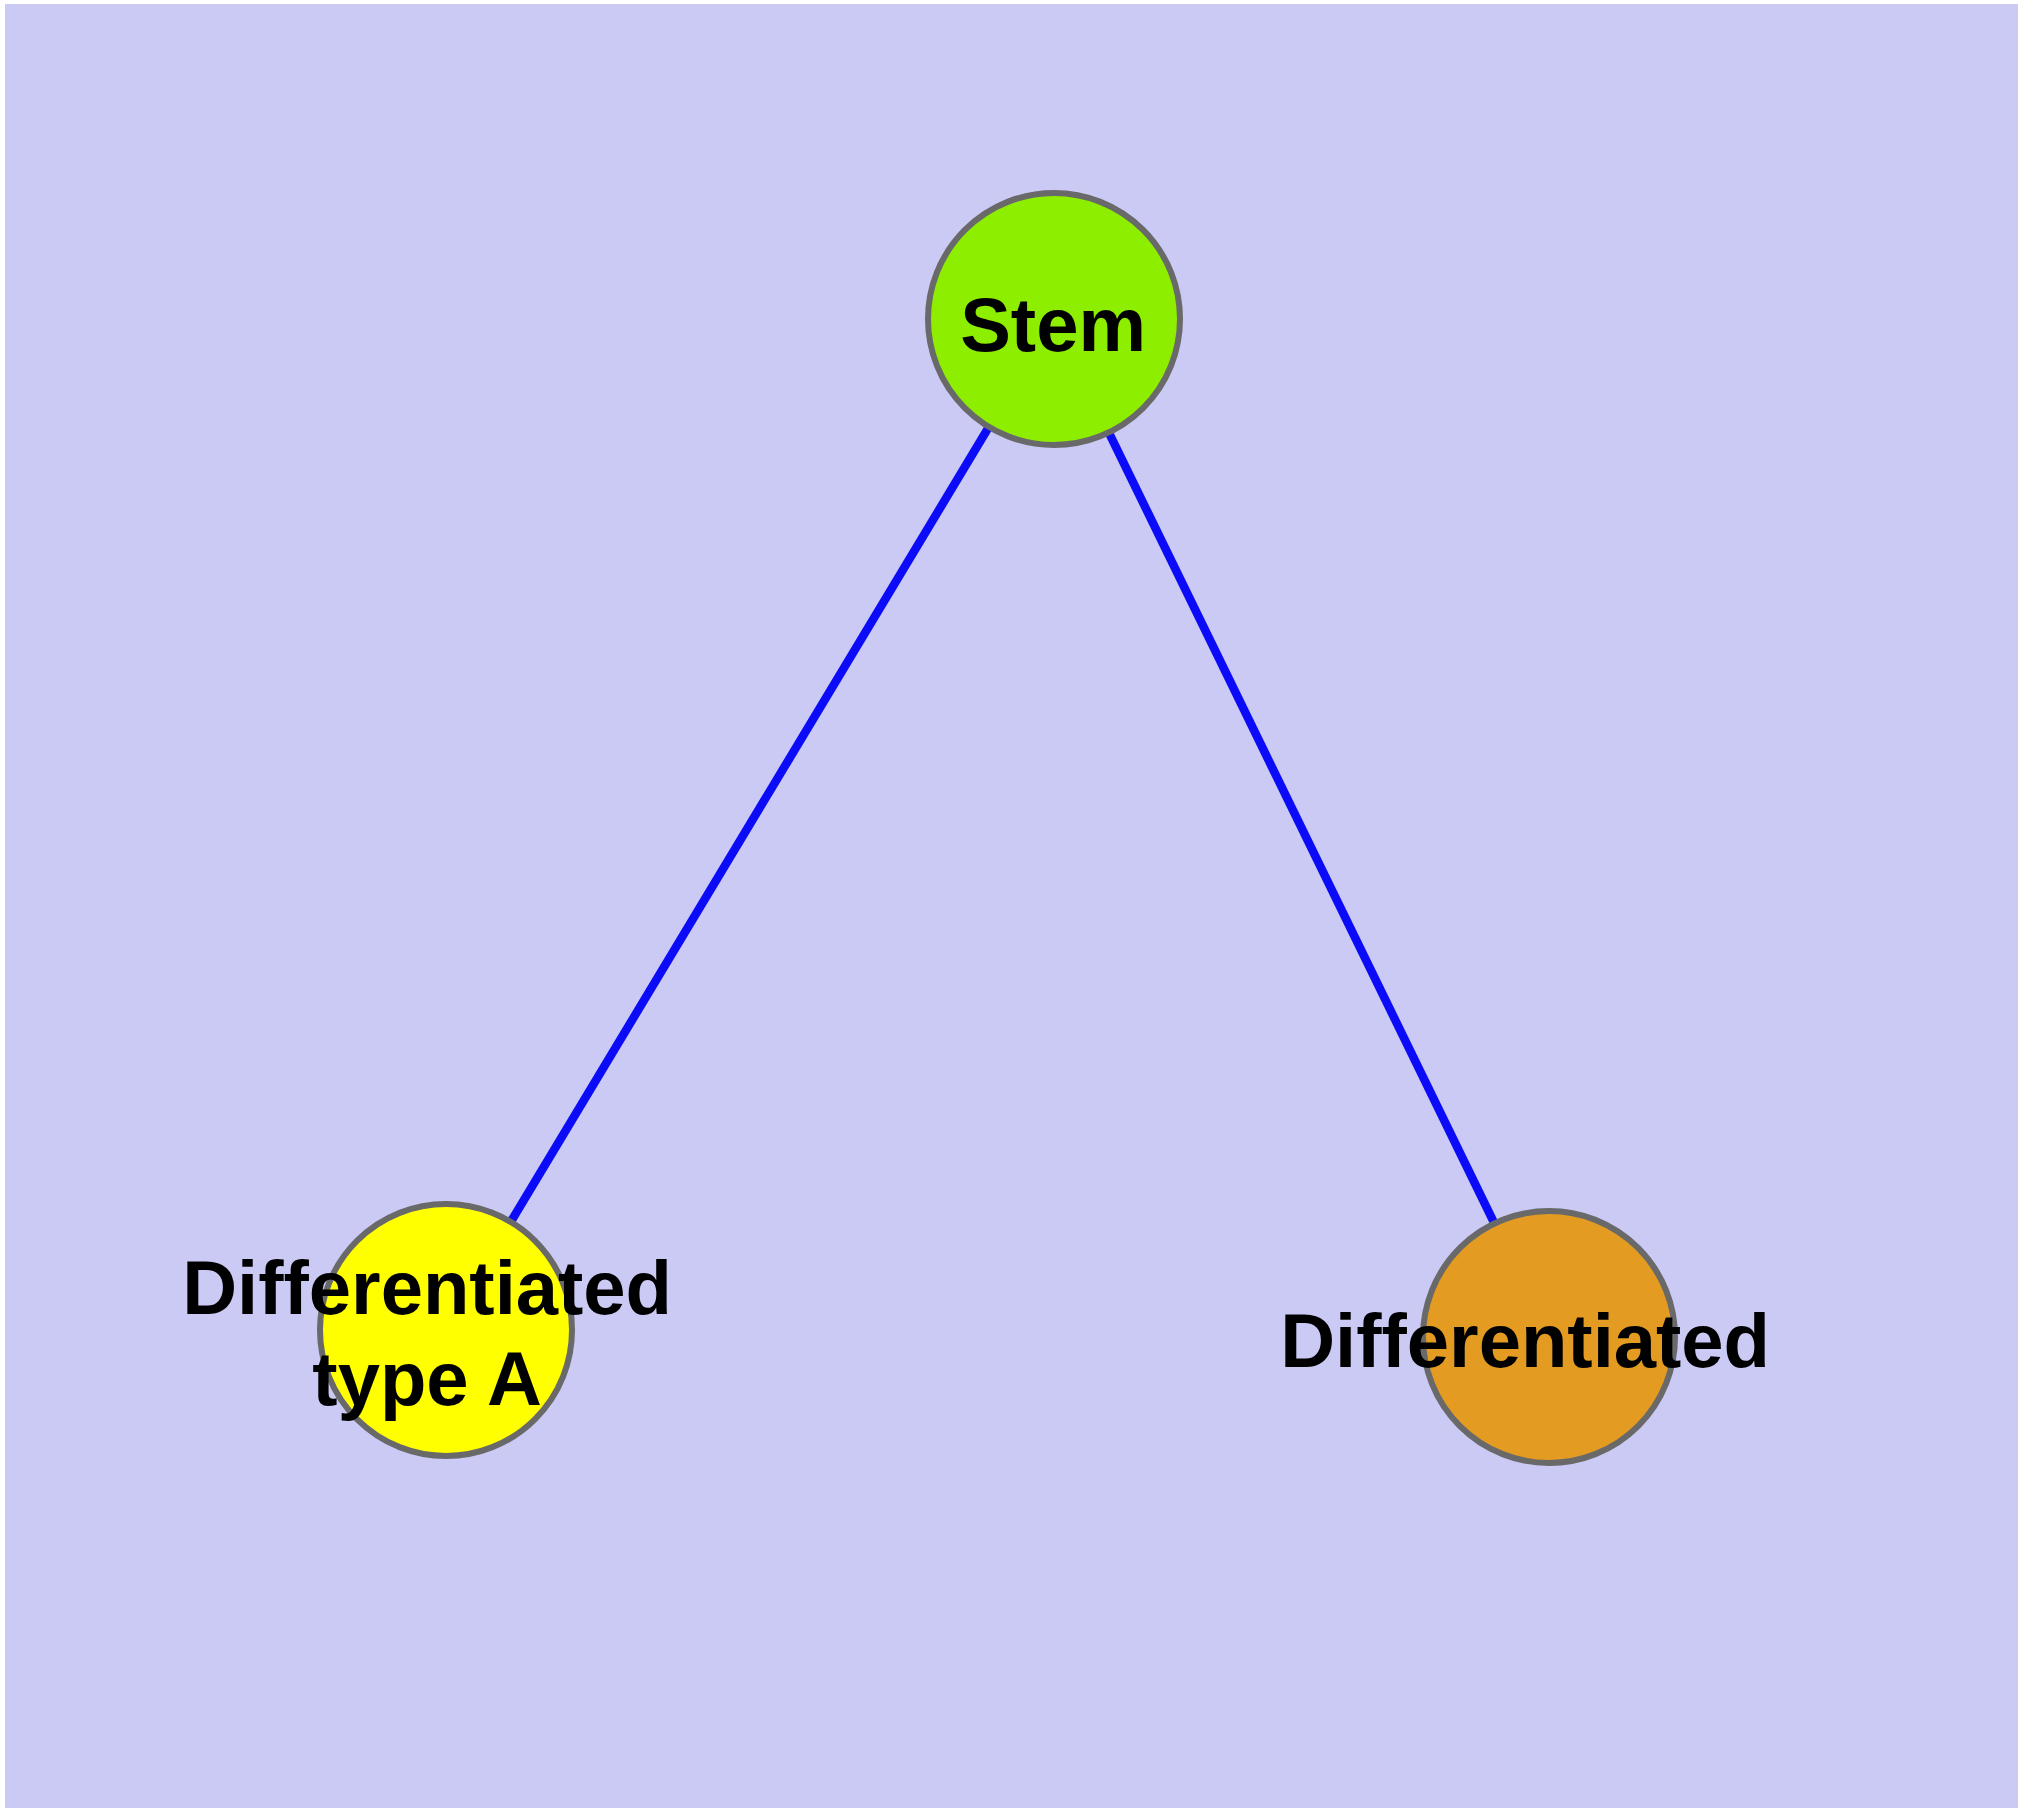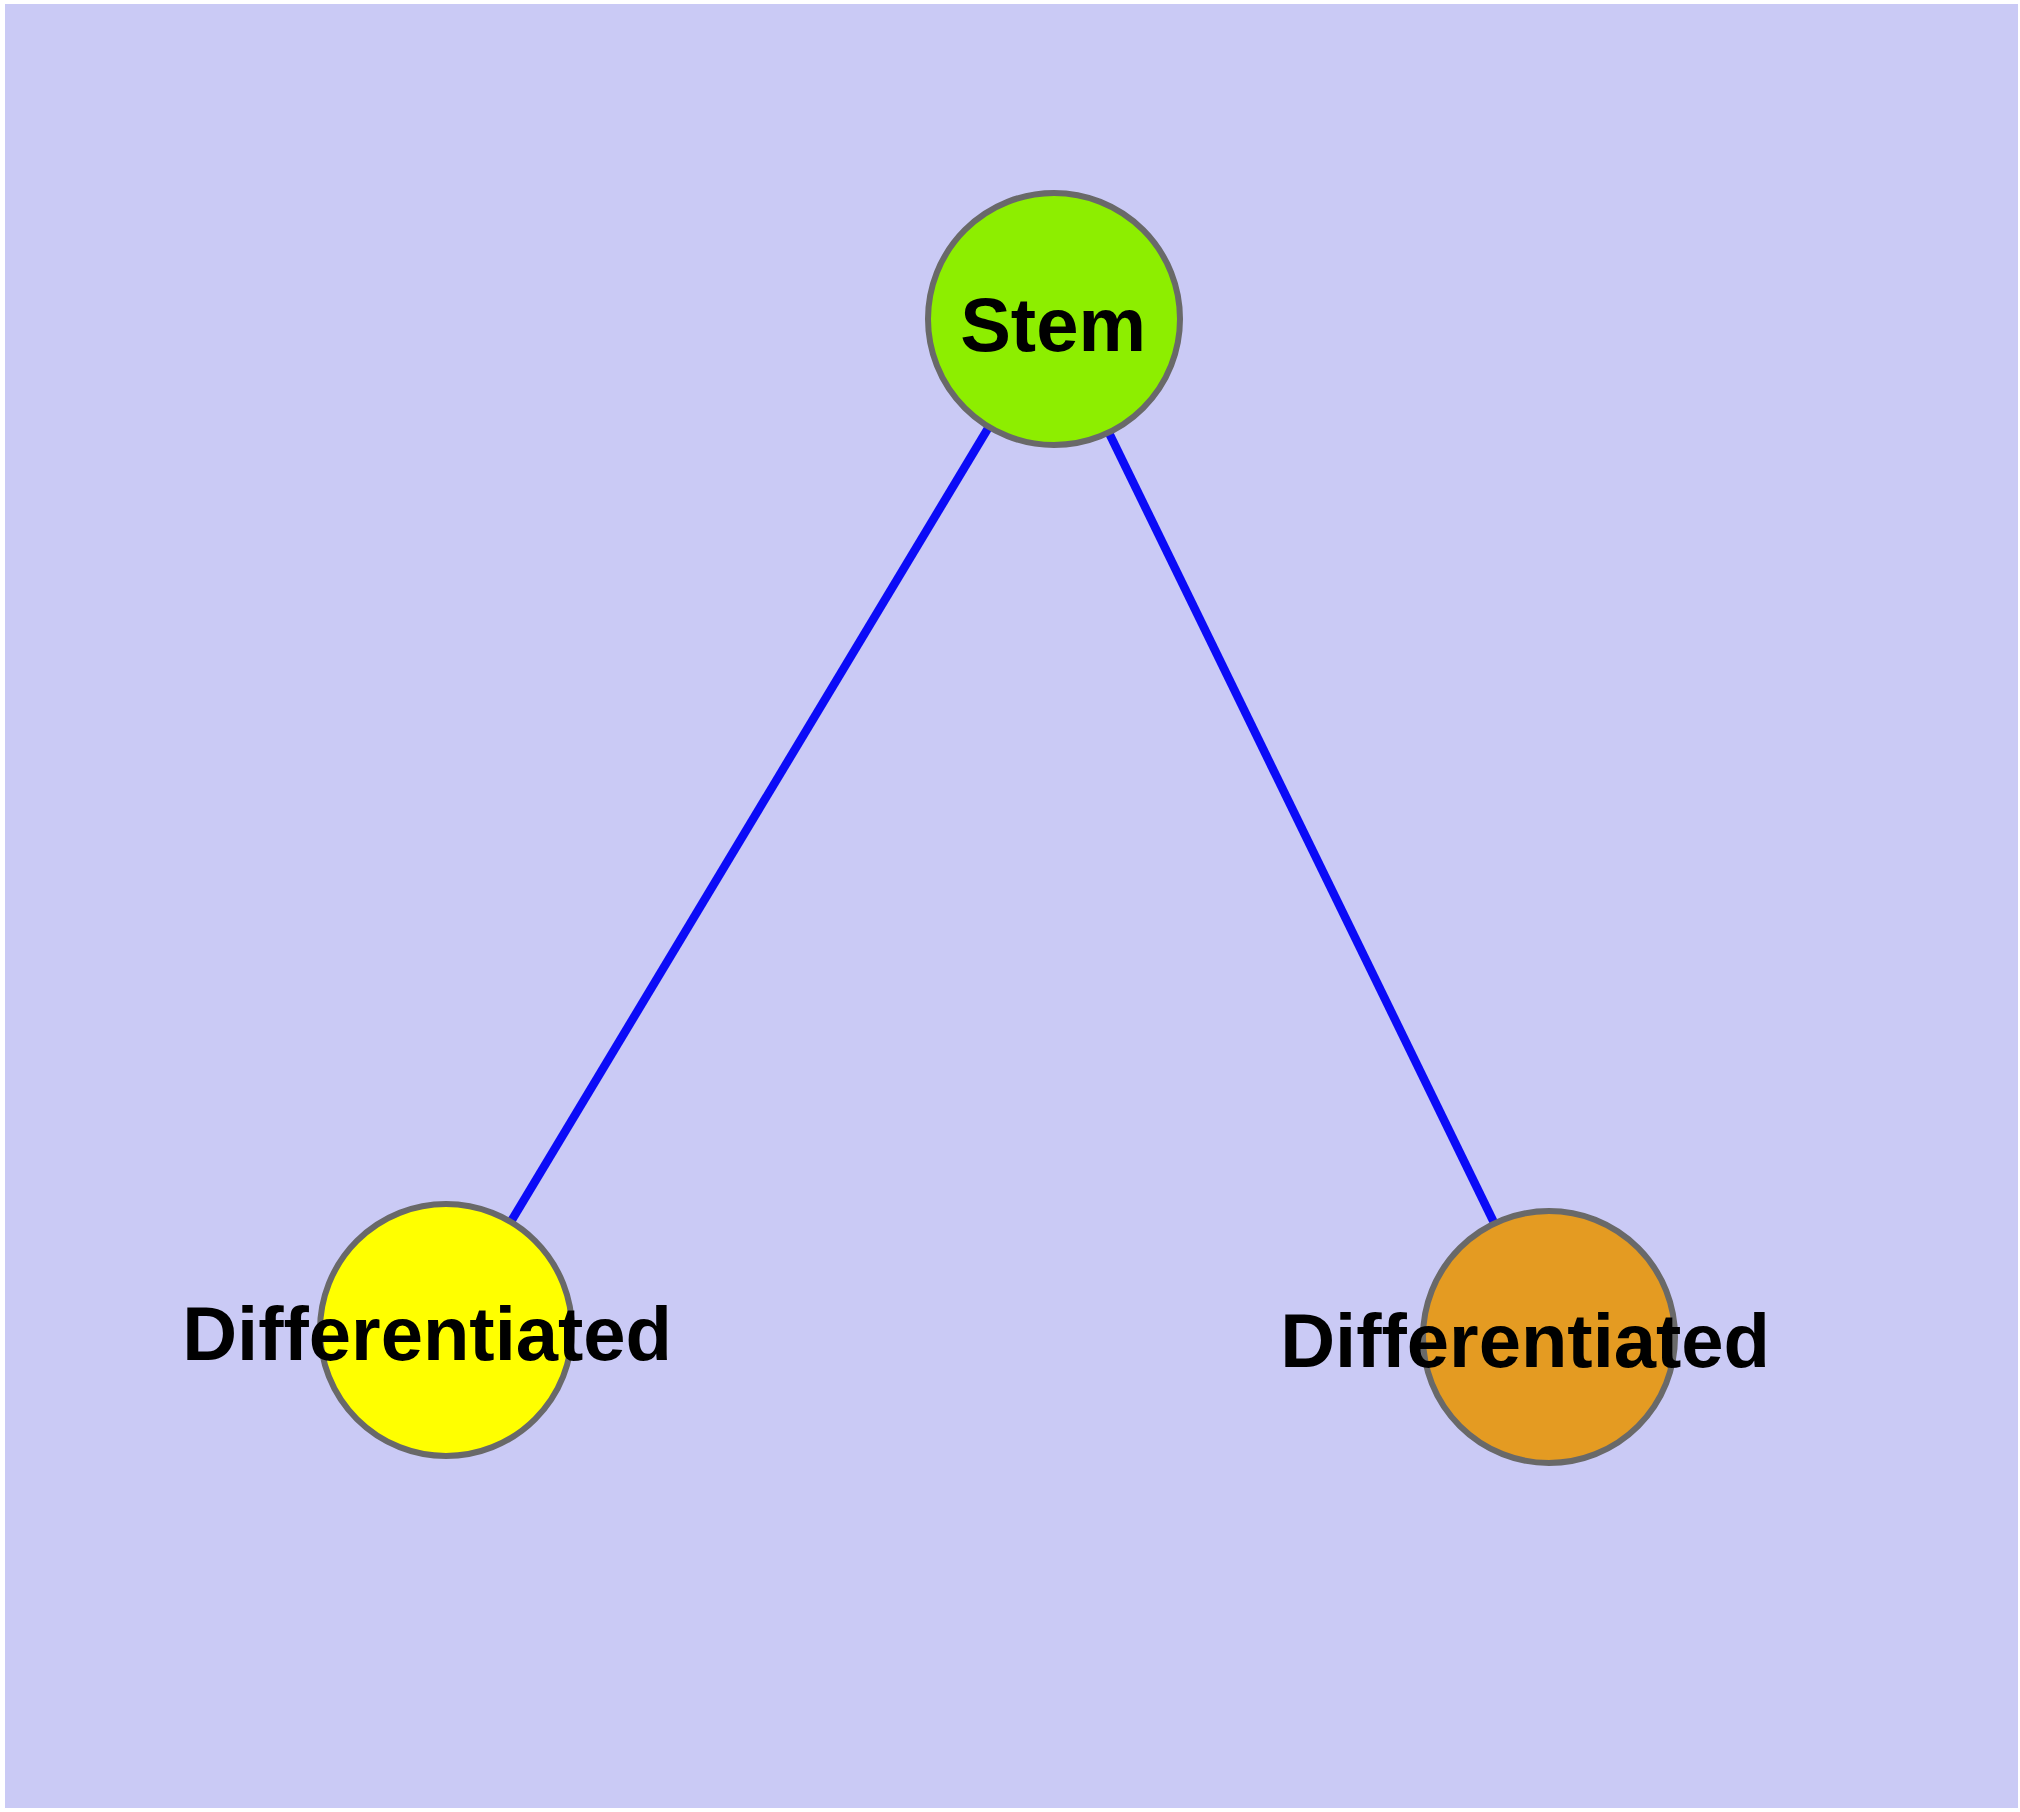--- a/index.html
+++ b/index.html
@@ -65,20 +65,21 @@
     <div class="node" style="left: 312px; top: 1197px; width: 246px; height: 246px; background: rgb(255, 255, 0); border-color: rgb(105, 105, 105); border-width: 6px;"></div>
     <div class="node" style="left: 1415px; top: 1204px; width: 246px; height: 246px; background: rgb(228, 155, 34); border-color: rgb(105, 105, 105); border-width: 6px;"></div>
 
     <div class="node-label" style="left: 1048px; top: 320px; color: rgb(0, 0, 0);">
       <div class="label-line">Stem</div>
 
     </div>
 
     <div class="node-label" style="left: 422px; top: 1329px; color: rgb(0, 0, 0);">
       <div class="label-line">Differentiated</div>
+      <div class="label-line">type A</div>
     </div>
 
     <div class="node-label" style="left: 1520px; top: 1336px; color: rgb(0, 0, 0);">
       <div class="label-line">Differentiated</div>
     </div>
 
   </div>
 </div>
 
 

